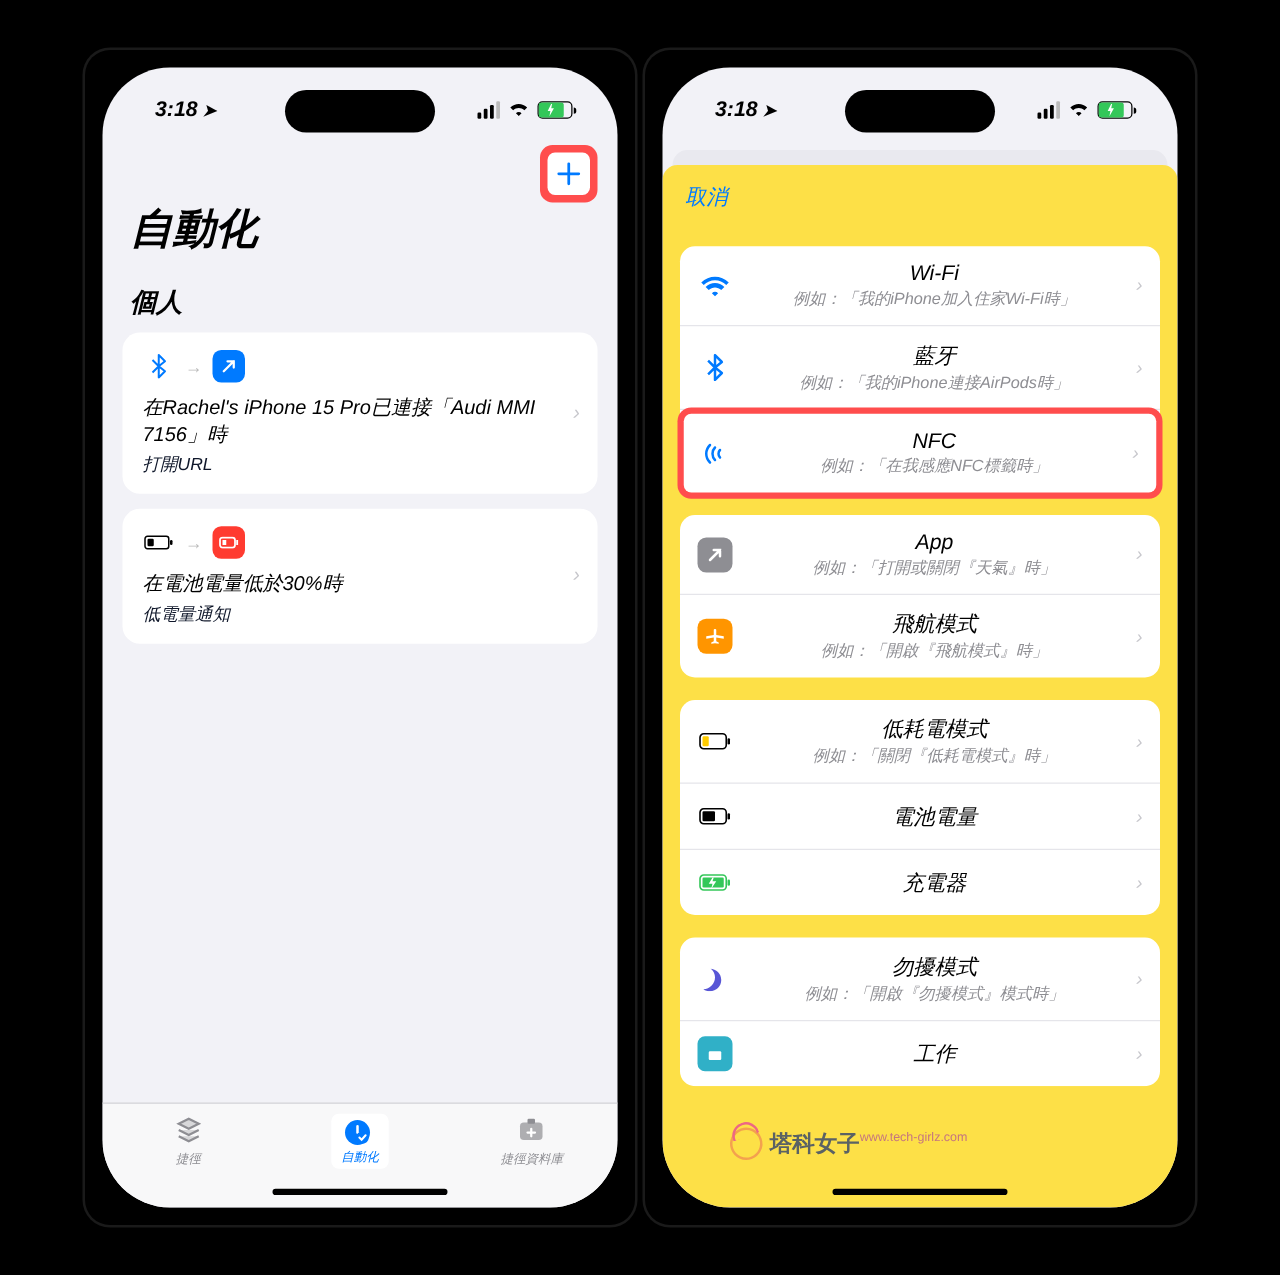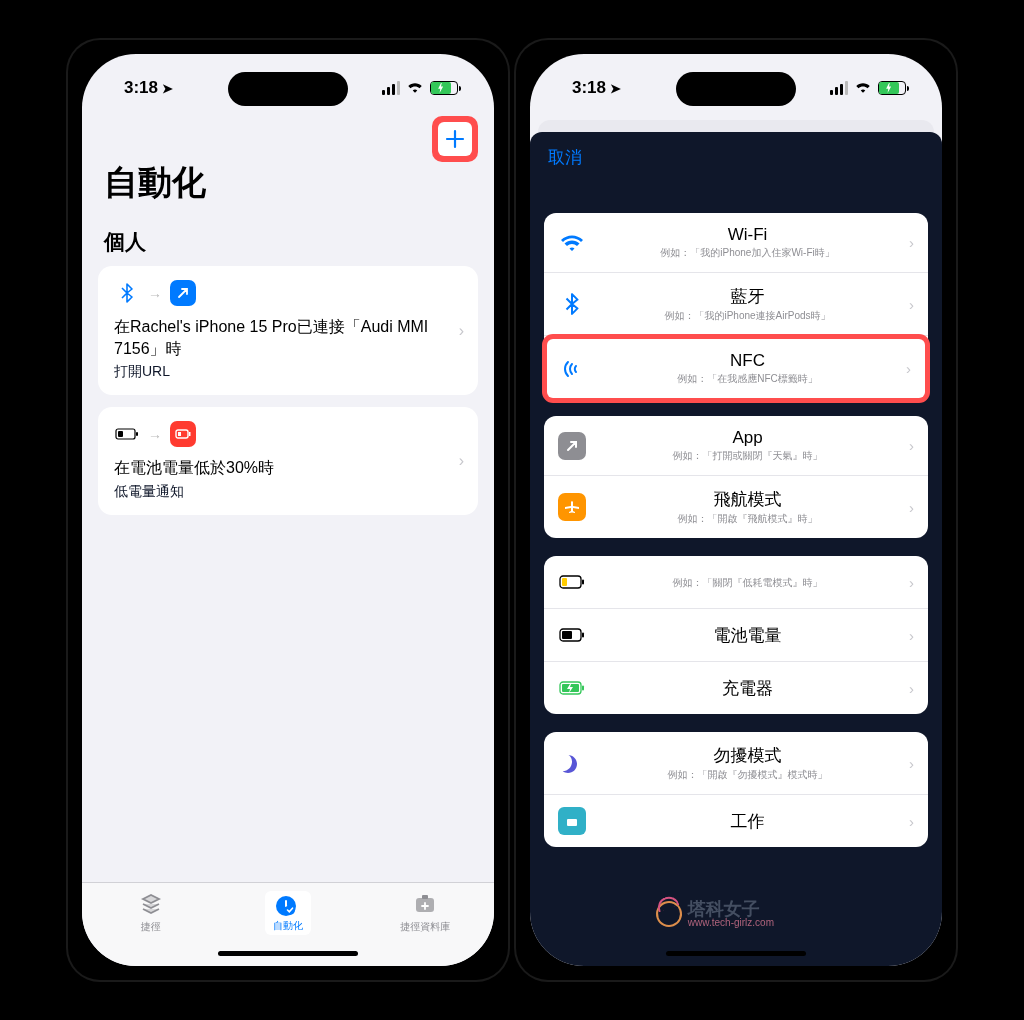--- a/index.html
+++ b/index.html
@@ -11,24 +11,25 @@
     justify-content: center;
     align-items: center;
     gap: 8px;
     font-family: -apple-system, "Helvetica Neue", Arial, sans-serif;
     position: relative;
   }
   .phone {
     width: 440px;
     height: 940px;
     background: #000;
-    border-radius: 32px;
+    border-radius: 20px;
     padding: 14px;
     position: relative;
     box-shadow: 0 0 0 2px #1a1a1a;
+    font-style: italic;
   }
   .screen {
     width: 100%;
     height: 100%;
     background: #f2f2f7;
     border-radius: 54px;
     overflow: hidden;
     position: relative;
     display: flex;
     flex-direction: column;
@@ -141,41 +142,40 @@
   
   .modal-top {
     height: 18px;
     background: #e9e9ef;
     margin: 0 8px;
     border-radius: 12px 12px 0 0;
     margin-top: 2px;
   }
   .modal {
     flex: 1;
-    background: #0f172a;
+    background: #fde047;
     border-radius: 12px 12px 0 0;
     margin-top: -6px;
     display: flex;
     flex-direction: column;
     overflow: hidden;
-    gap: 16px;
   }
   .modal-header { padding: 14px 18px 10px 18px; }
   .cancel { color:#007aff; font-size:17px; }
   .trigger-list { overflow-y:auto;text-align:center; }
   .group { margin: 18px 14px 0 14px; background:#fff; border-radius:12px; overflow:hidden; }
   .row {
     display:flex; align-items:center; padding:12px 14px; gap:14px; position:relative;
     border-bottom: 0.5px solid #e5e5ea;
   }
   .row:last-child { border-bottom:none; }
   .row-icon { width:28px; height:28px; border-radius:7px; display:flex; align-items:center; justify-content:center; flex-shrink:0; font-size:16px; }
   .row-text { flex:1; }
   .row-title { font-size:17px; }
-  .row-sub { font-size:10px; color:#8e8e93; margin-top:1px; }
+  .row-sub { font-size:13px; color:#8e8e93; margin-top:1px; }
   .row-chevron { color:#c7c7cc; font-size:15px; }
   .row-highlight {
     box-shadow: 0 0 0 5px #ff4d4d;
     border-radius: 6px;
     margin: 3px 3px;
     z-index: 5;
     background:#fff;
   }
   .group.has-hl { overflow: visible; }
 
@@ -191,21 +191,21 @@
     opacity: 0.9;
   }
   .watermark .wm-logo {
     width: 26px; height: 26px; border: 2px solid #f39b4f; border-radius: 50%;
     position: relative; transform: rotate(-20deg);
   }
   .watermark .wm-logo::before {
     content:""; position:absolute; width:18px; height:10px; border:2px solid #ec5a8a;
     border-bottom:none; border-radius:12px 12px 0 0; top:-6px; left:2px;
   }
-  .watermark .wm-text { display:flex; flex-direction:column; line-height:1; }
+  .watermark .wm-text { display:flex; flex-direction:row; line-height:1; }
   .watermark .wm-cn { font-size:18px; font-weight:600; color:#4a5568; }
   .watermark .wm-url { font-size:10px; color:#c06b84; }
 </style>
 </head>
 <body>
 
 <div class="phone">
   <div class="screen">
     <div class="notch"></div>
     <div class="status-bar">
@@ -437,20 +437,21 @@
         <div class="group">
           <div class="row">
             <div class="row-icon">
               <svg width="26" height="14" viewBox="0 0 26 14">
                   <rect x="1" y="1" width="21" height="12" rx="3" fill="none" stroke="#000" stroke-width="1.3"></rect>
                   <rect x="23" y="4.5" width="2" height="5" rx="1" fill="#000"></rect>
                   <rect x="3" y="3" width="5" height="8" rx="1" fill="#ffcc00"></rect>
                 </svg>
             </div>
             <div class="row-text">
+              <div class="row-title">低耗電模式</div>
               <div class="row-sub">例如：「關閉『低耗電模式』時」</div>
             </div>
             <div class="row-chevron">›</div>
           </div>
           <div class="row">
             <div class="row-icon">
               <svg width="26" height="14" viewBox="0 0 26 14">
                   <rect x="1" y="1" width="21" height="12" rx="3" fill="none" stroke="#000" stroke-width="1.3"></rect>
                   <rect x="23" y="4.5" width="2" height="5" rx="1" fill="#000"></rect>
                   <rect x="3" y="3" width="10" height="8" rx="1" fill="#000"></rect>

